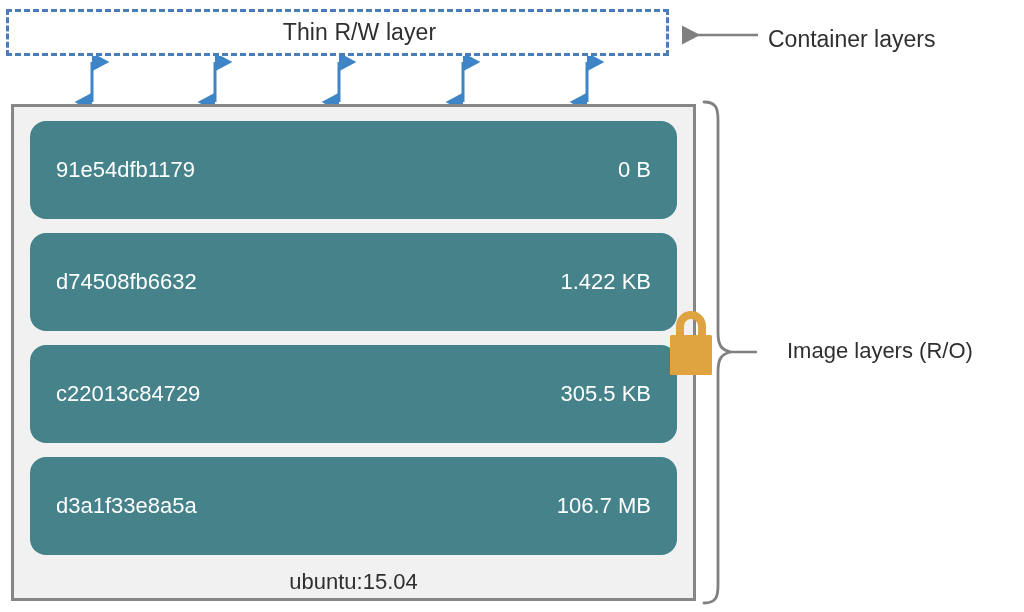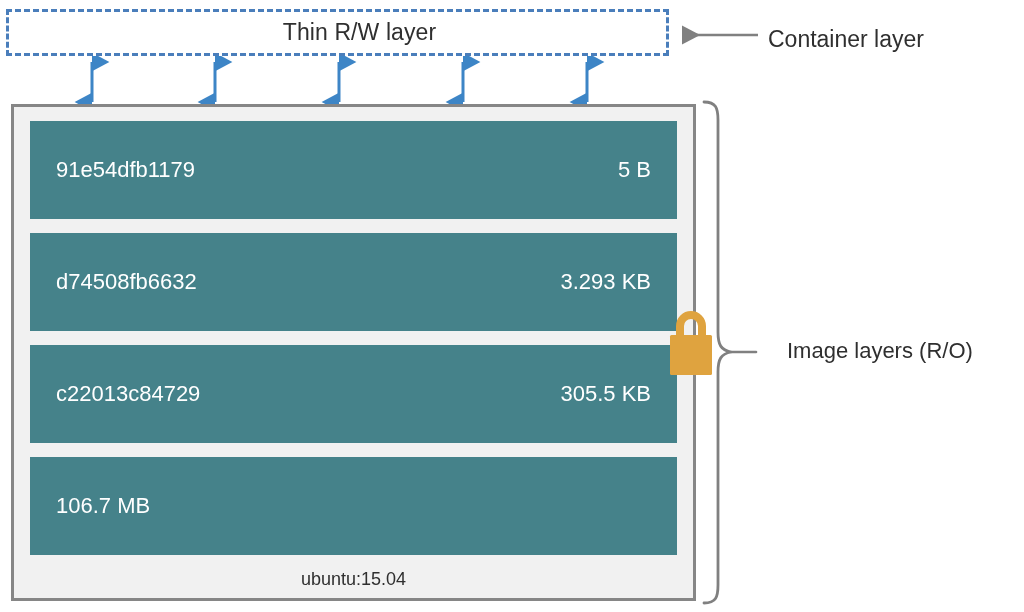--- a/index.html
+++ b/index.html
@@ -88,30 +88,31 @@
     position: relative;
     width: 100%;
     height: 98px;
     background: #45828a;
     box-sizing: border-box;
     display: flex;
     align-items: center;
     justify-content: space-between;
     padding: 0 26px;
     margin-bottom: 14px;
+    border-radius: 16px;
   }
   .layer-id,
   .layer-size {
     font-size: 22px;
     color: #ffffff;
     white-space: nowrap;
   }
   .image-tag {
     text-align: center;
-    font-size: 18px;
+    font-size: 22px;
     color: #2f2f2f;
     margin-top: 2px;
     white-space: nowrap;
   }
 
   
   .padlock {
     position: absolute;
     left: 668px;
     top: 305px;
@@ -147,21 +148,21 @@
 
   <div class="container-callout">
     <svg width="352" height="40" viewBox="0 0 352 40">
       <defs>
         <marker id="leftArrowHead" markerWidth="9" markerHeight="9" refX="8" refY="4.5" orient="auto" markerUnits="strokeWidth">
           <path d="M8,0.8 L1,4.5 L8,8.2 Z" fill="#808080"></path>
         </marker>
       </defs>
       <line x1="86" y1="15" x2="10" y2="15" stroke="#808080" stroke-width="2.6" marker-end="url(#leftArrowHead)"></line>
     </svg>
-    <span class="container-callout-label">Container layer</span>
+    <span class="container-callout-label">Container layers</span>
   </div>
 
   <svg class="arrows" width="700" height="52" viewBox="0 0 700 52">
     <defs>
       <marker id="upHead" markerWidth="7" markerHeight="7" refX="3.5" refY="6.4" orient="auto" markerUnits="strokeWidth">
         <path d="M0.4,6.4 L3.5,0.6 L6.6,6.4 Z" fill="#3d85c6"></path>
       </marker>
       <marker id="downHead" markerWidth="7" markerHeight="7" refX="3.5" refY="0.6" orient="auto" markerUnits="strokeWidth">
         <path d="M0.4,0.6 L3.5,6.4 L6.6,0.6 Z" fill="#3d85c6"></path>
       </marker>
@@ -172,34 +173,35 @@
       <line x1="339" y1="6" x2="339" y2="46" marker-start="url(#upHead)" marker-end="url(#downHead)"></line>
       <line x1="463" y1="6" x2="463" y2="46" marker-start="url(#upHead)" marker-end="url(#downHead)"></line>
       <line x1="587" y1="6" x2="587" y2="46" marker-start="url(#upHead)" marker-end="url(#downHead)"></line>
     </g>
   </svg>
 
   <div class="image-box">
 
     <div class="layer-bar">
       <span class="layer-id">91e54dfb1179</span>
-      <span class="layer-size">5 B</span>
+      <span class="layer-size">0 B</span>
     </div>
 
     <div class="layer-bar">
       <span class="layer-id">d74508fb6632</span>
-      <span class="layer-size">3.293 KB</span>
+      <span class="layer-size">1.422 KB</span>
     </div>
 
     <div class="layer-bar">
       <span class="layer-id">c22013c84729</span>
       <span class="layer-size">305.5 KB</span>
     </div>
 
     <div class="layer-bar">
+      <span class="layer-id">d3a1f33e8a5a</span>
       <span class="layer-size">106.7 MB</span>
     </div>
 
     <div class="image-tag">ubuntu:15.04</div>
   </div>
 
   <svg class="padlock" width="46" height="72" viewBox="0 0 46 72">
     <path d="M12,32 L12,21 A11,11 0 0 1 34,21 L34,32" fill="none" stroke="#dfa33f" stroke-width="8"></path>
     <rect x="2" y="30" width="42" height="40" rx="1.5" fill="#dfa33f"></rect>
   </svg>

